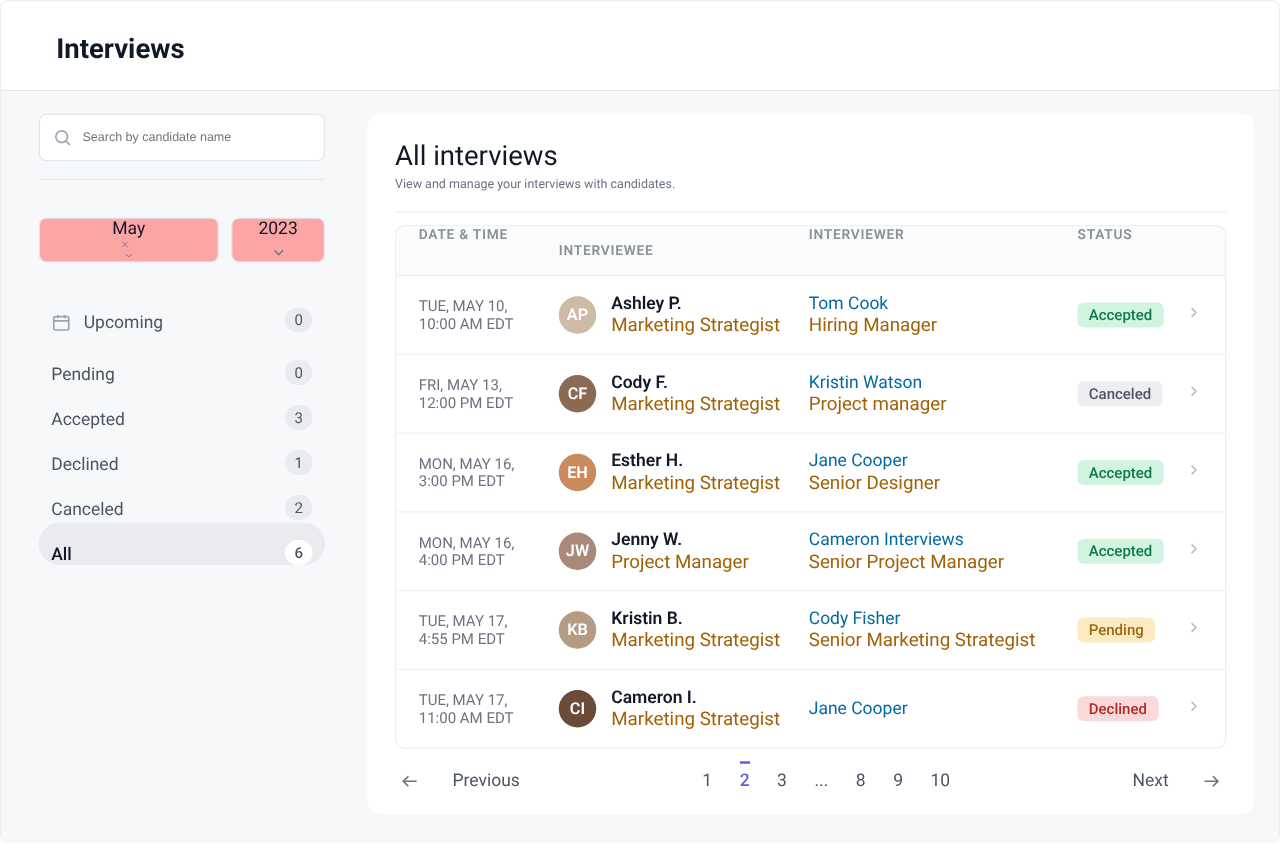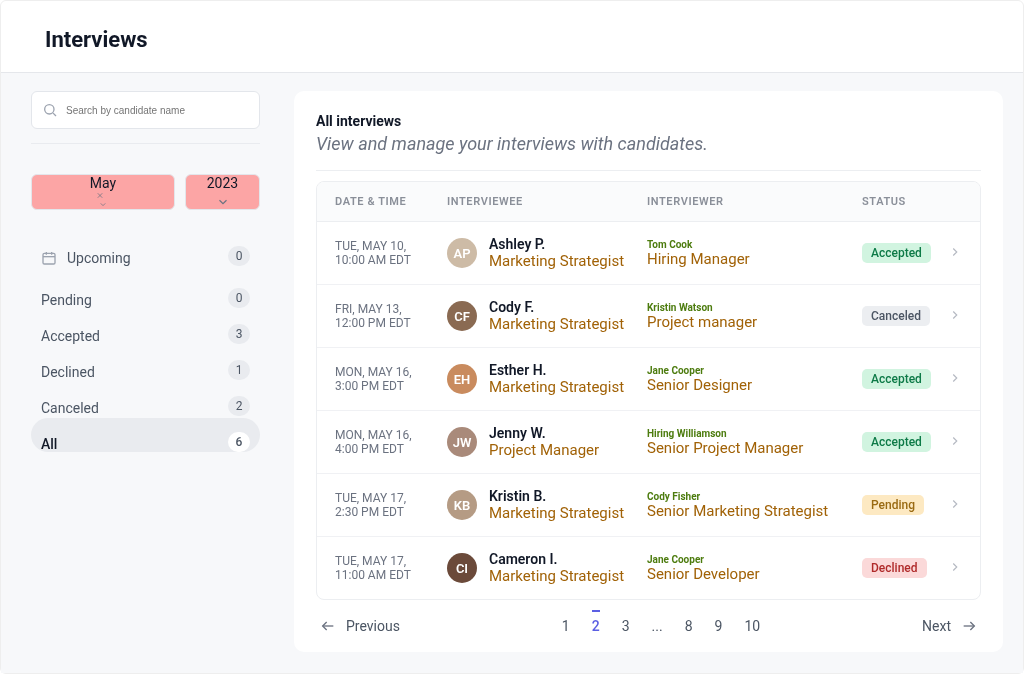--- a/index.html
+++ b/index.html
@@ -27,50 +27,50 @@
   .filter .count { background: #e9ebef; color: #4b5563; font-size: 12px; min-width: 22px; height: 20px; border-radius: 10px; display: inline-flex; align-items: center; justify-content: center; padding: 0 7px; }
   .filter.selected { background: #e9ebef; font-weight: 500; color: #111827; border-radius: 17px; }
   .filter.selected .count { background: #fff; }
   .cal-icon { width: 16px; height: 16px; margin-right: 10px; color: #9ca3af; }
   .upcoming { margin-bottom: 6px; }
   hr.side { border: none; border-top: 1px solid #e9ebef; margin: 14px 0; }
 
   
   .main { flex: 1; padding: 18px 20px 0 20px; }
   .card { background: #fff; border-radius: 10px; padding: 22px 22px 6px; }
-  .card h2 { font-size: 14px; font-weight: 700; margin-bottom: 4px; }
-  .card .sub { font-size: 18px; color: #6b7280; margin-bottom: 16px; font-style: italic; }
+  .card h2 { font-size: 22px; font-weight: 400; margin-bottom: 4px; }
+  .card .sub { font-size: 10px; color: #6b7280; margin-bottom: 16px; }
   .hr { height: 1px; background: #eceef1; margin-bottom: 10px; }
 
   .table { border: 1px solid #eceef1; border-radius: 8px; overflow: hidden; }
-  .thead { display: flex; align-items: center; height: 40px; padding: 0 18px; font-size: 11px; letter-spacing: 0.6px; color: #8a8f99; background: #fafbfc; border-bottom: 1px solid #eceef1; font-weight: 600; }
+  .thead { display: flex; height: 40px; padding: 0 18px; font-size: 11px; letter-spacing: 0.6px; color: #8a8f99; background: #fafbfc; border-bottom: 1px solid #eceef1; font-weight: 600; }
   .col-dt { width: 112px; }
   .col-ee { width: 200px; display: flex; align-items: center; }
   .col-er { width: 215px; }
   .col-st { width: 80px; }
   .col-ar { width: 20px; text-align: right; color: #9ca3af; }
 
   .row { display: flex; align-items: center; padding: 14px 18px; border-bottom: 1px solid #f0f1f4; font-size: 13.5px; }
   .row:last-child { border-bottom: none; }
   .dt1 { font-size: 12px; color: #6b7280; text-transform: uppercase; }
   .dt2 { font-size: 12px; color: #6b7280; }
   .avatar { width: 30px; height: 30px; border-radius: 50%; margin-right: 12px; flex-shrink: 0; display: inline-flex; align-items: center; justify-content: center; font-size: 13px; font-weight: 600; color: #fff; }
   .ee-name { font-size: 14px; font-weight: 600; color: #111827; }
   .ee-role, .er-role { font-size: 15px; color: #a16207; }
-  .er-name { font-size: 10px; font-weight: 700; color: #4d7c0f; }
+  .er-name { font-size: 14px; font-weight: 400; color: #0369a1; }
 
   .badge { display: inline-block; font-size: 12px; font-weight: 500; padding: 3px 9px; border-radius: 5px; }
   .badge.accepted { background: #d1f4e0; color: #0d7a47; }
   .badge.canceled { background: #eceef1; color: #4b5563; }
   .badge.pending  { background: #fde9c2; color: #9a6a12; }
   .badge.declined { background: #fbd9d9; color: #b02a2a; }
 
   
   .pager { display: flex; align-items: center; padding: 18px 4px 12px; font-size: 14px; color: #4b5563; }
-  .pager .prev, .pager .next { display: inline-flex; align-items: center; gap: 10px; cursor: pointer; }
+  .pager .prev, .pager .next { display: inline-flex; align-items: center; gap: 26px; cursor: pointer; }
   .pager .nums { flex: 1; display: flex; justify-content: center; gap: 22px; }
   .pager .pg { cursor: pointer; color: #4b5563; }
   .pager .pg.active { color: #5b5fe3; border-top: 2px solid #5b5fe3; padding-top: 6px; margin-top: -8px; font-weight: 500; }
   .arrow-svg { width: 16px; height: 16px; color: #6b7280; }
   .chev-svg { width: 14px; height: 14px; color: #b5b9c2; }
 </style>
 </head>
 <body>
 
 <div class="app">
@@ -225,32 +225,32 @@
                   <div class="dt2">4:00 PM EDT</div>
                 </div>
                 <div class="col-ee">
                   <div class="avatar" style="background:#a98a7a">JW</div>
                   <div>
                     <div class="ee-name">Jenny W.</div>
                     <div class="ee-role">Project Manager</div>
                   </div>
                 </div>
                 <div class="col-er">
-                  <div class="er-name">Hiring Williamson</div>
+                  <div class="er-name">Cameron Interviews</div>
                   <div class="er-role">Senior Project Manager</div>
                 </div>
                 <div class="col-st"><span class="badge accepted">Accepted</span></div>
                 <div class="col-ar"><svg class="chev-svg" viewBox="0 0 24 24" fill="none" stroke="currentColor" stroke-width="2">
                     <polyline points="9 18 15 12 9 6"></polyline>
                   </svg></div>
               </div>
               <div class="row">
                 <div class="col-dt">
                   <div class="dt1">TUE, MAY 17,</div>
-                  <div class="dt2">2:30 PM EDT</div>
+                  <div class="dt2">4:55 PM EDT</div>
                 </div>
                 <div class="col-ee">
                   <div class="avatar" style="background:#b59b84">KB</div>
                   <div>
                     <div class="ee-name">Kristin B.</div>
                     <div class="ee-role">Marketing Strategist</div>
                   </div>
                 </div>
                 <div class="col-er">
                   <div class="er-name">Cody Fisher</div>
@@ -268,21 +268,20 @@
                 </div>
                 <div class="col-ee">
                   <div class="avatar" style="background:#6b4a3a">CI</div>
                   <div>
                     <div class="ee-name">Cameron I.</div>
                     <div class="ee-role">Marketing Strategist</div>
                   </div>
                 </div>
                 <div class="col-er">
                   <div class="er-name">Jane Cooper</div>
-                  <div class="er-role">Senior Developer</div>
                 </div>
                 <div class="col-st"><span class="badge declined">Declined</span></div>
                 <div class="col-ar"><svg class="chev-svg" viewBox="0 0 24 24" fill="none" stroke="currentColor" stroke-width="2">
                     <polyline points="9 18 15 12 9 6"></polyline>
                   </svg></div>
               </div>
             </div>
         </div>
 
         <div class="pager">

